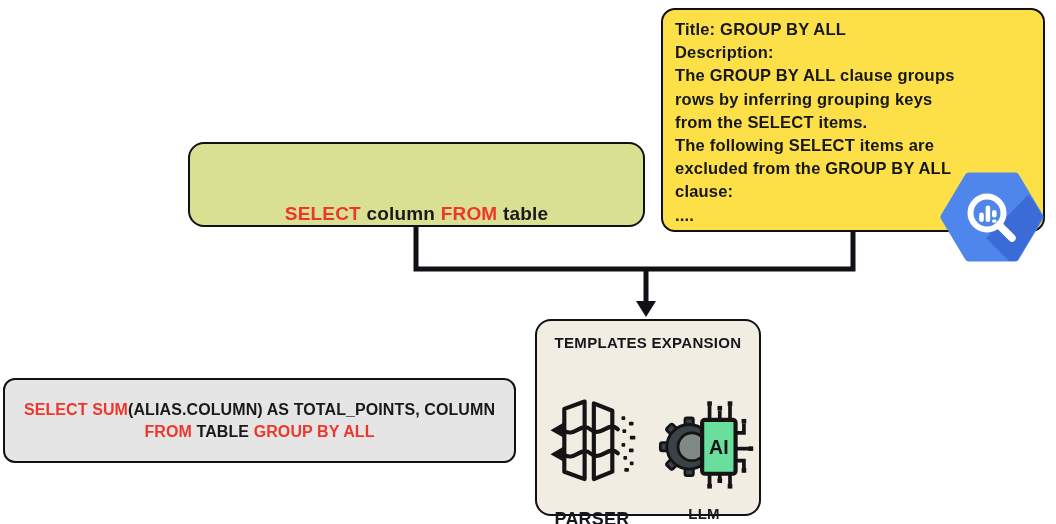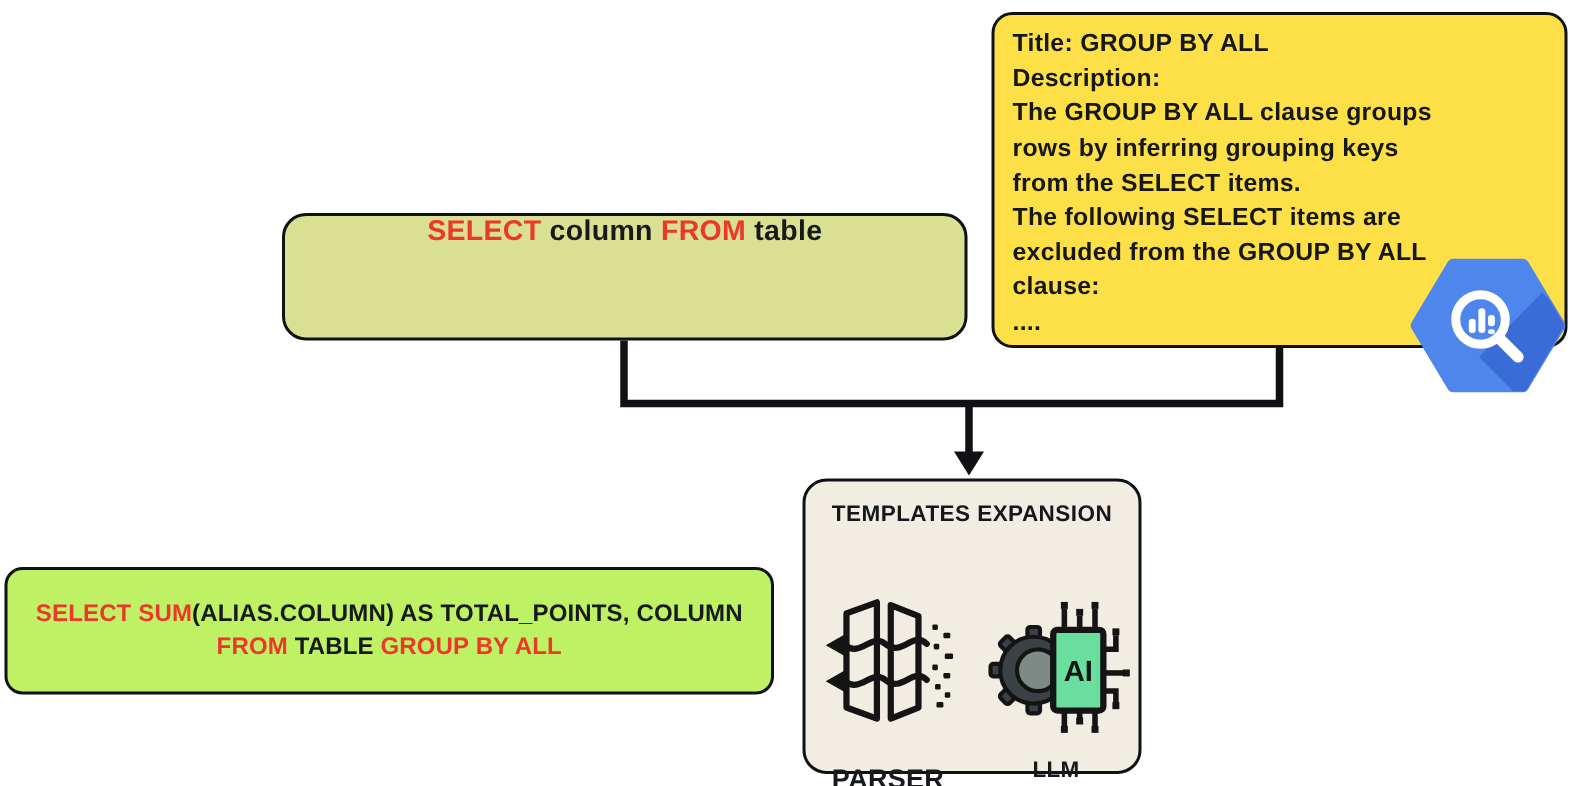--- a/index.html
+++ b/index.html
@@ -3,21 +3,21 @@
 <meta charset="utf-8">
 <style>
   html,body{margin:0;padding:0;background:#ffffff;}
   .canvas{
     position:relative;width:1056px;height:524px;background:#ffffff;
     font-family:"Liberation Sans",sans-serif;overflow:hidden;color:#17191c;
   }
   .box{position:absolute;box-sizing:border-box;border:2.5px solid #101114;z-index:2;}
   .green-box{
     left:188px;top:142px;width:457px;height:85px;background:#d9e092;border-radius:16px;
-    display:flex;align-items:flex-start;justify-content:center;
+    display:flex;align-items:flex-end;justify-content:center;
   }
   .blue-box{
     left:661px;top:8px;width:384px;height:224px;background:#fde047;border-radius:14px;
     padding:8px 12px;
   }
   .doc-text{
     white-space:pre-line;font-weight:700;font-size:16.5px;line-height:23.2px;
     letter-spacing:.2px;color:#15171a;
   }
   .codeline{font-weight:700;font-size:19px;letter-spacing:.2px;}
@@ -31,21 +31,21 @@
   .te-title{font-weight:700;font-size:15px;letter-spacing:.3px;color:#15171a;}
   .te-icons{display:flex;align-items:flex-start;gap:8px;margin-top:8px;}
   .te-col{display:flex;flex-direction:column;align-items:center;width:104px;}
   .icon-slot{height:96px;display:flex;align-items:center;justify-content:center;}
   .te-label{
     font-weight:700;font-size:18px;line-height:15.5px;text-align:center;
     white-space:pre-line;margin-top:20px;letter-spacing:.2px;
   }
   .llm-extra{margin-top:14px;font-size:15px;}
   .query-box{
-    left:3px;top:378px;width:513px;height:85px;background:#bef264;border-radius:12px;
+    left:3px;top:378px;width:513px;height:85px;background:#e5e5e5;border-radius:12px;
     display:flex;flex-direction:column;align-items:center;justify-content:center;
   }
   .query-box .codeline{font-size:16px;line-height:21.5px;text-align:center;letter-spacing:.1px;}
   .connectors{position:absolute;left:0;top:0;z-index:1;pointer-events:none;}
   .bq-logo{position:absolute;left:936px;top:166px;z-index:6;}
 </style>
 </head>
 <body>
 
 <div class="canvas">

